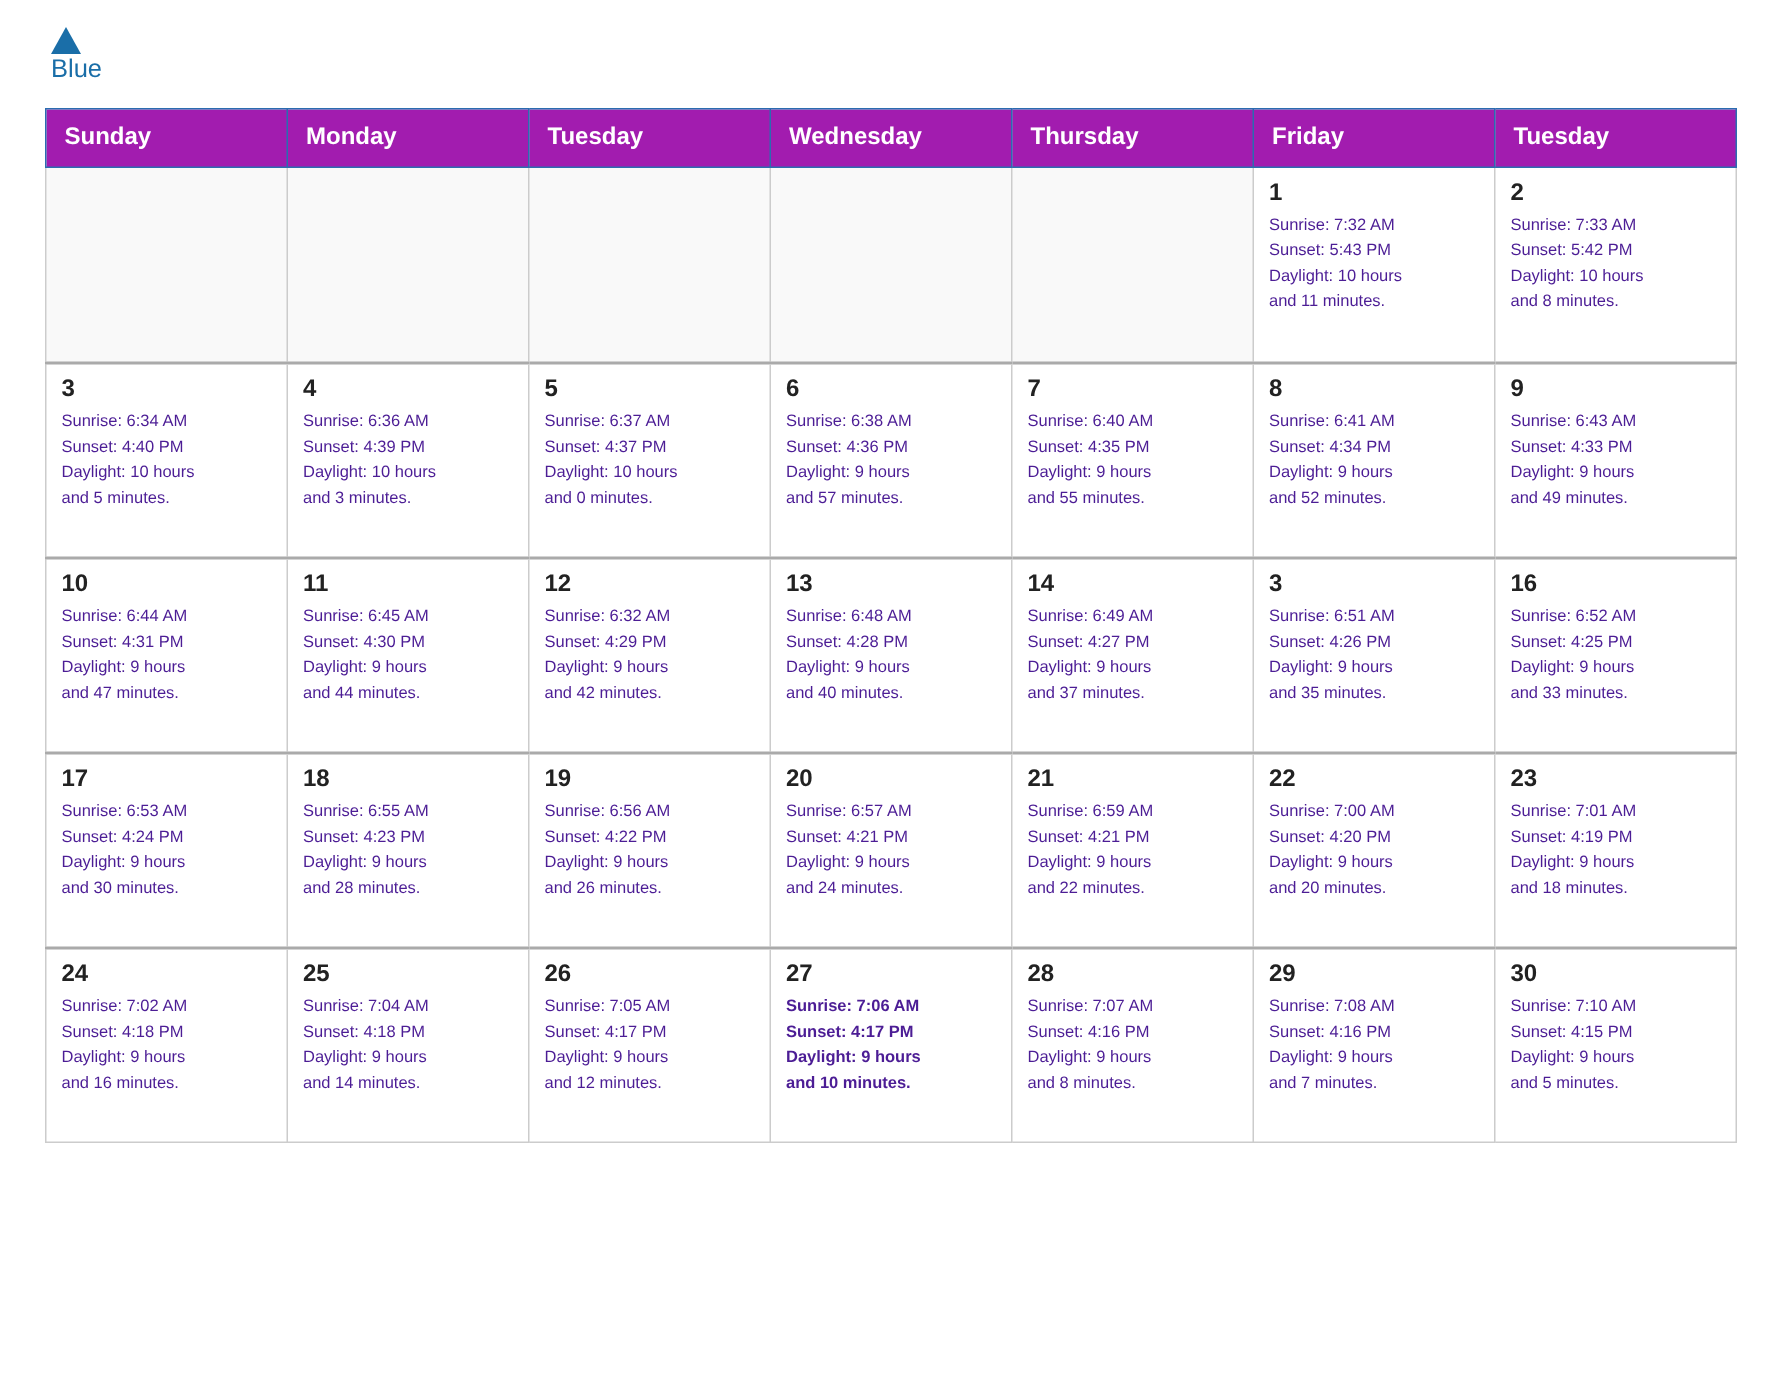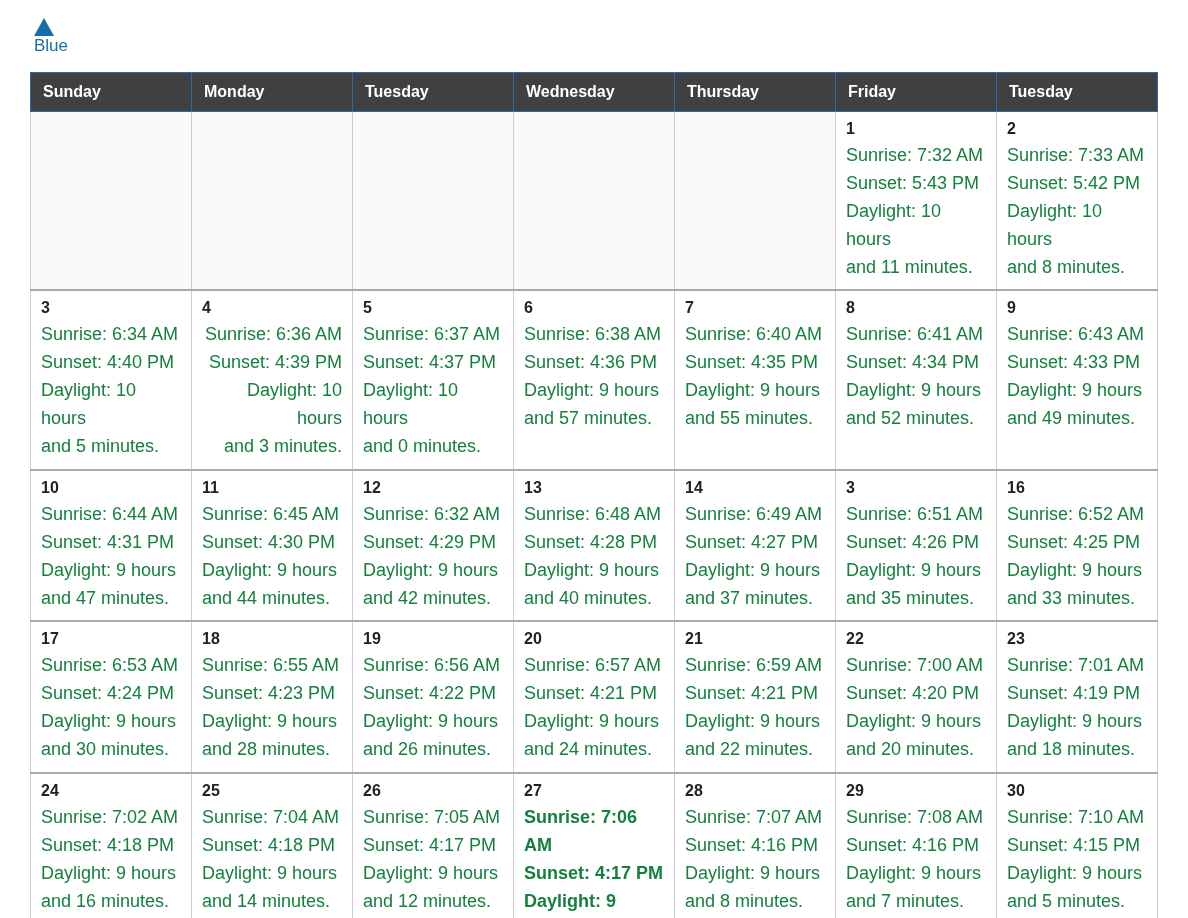--- a/index.html
+++ b/index.html
@@ -64,21 +64,21 @@
       font-size: 20px;
       color: #444;
       margin-top: 4px;
     }
     .calendar {
       width: 100%;
       border-collapse: collapse;
       border: 1px solid #aaa;
     }
     .calendar thead tr th {
-      background-color: #404040;
+      background-color: #a21caf;
       color: #fff;
       font-size: 16px;
       font-weight: bold;
       padding: 10px 12px;
       text-align: left;
       border: 1px solid #2b6cb0;
     }
     .calendar tbody tr td {
       vertical-align: top;
       padding: 8px 10px;
@@ -90,22 +90,22 @@
       height: 130px;
     }
     .day-number {
       font-size: 16px;
       font-weight: bold;
       color: #222;
       margin-bottom: 4px;
       display: block;
     }
     .day-info {
-      font-size: 18px;
-      color: #15803d;
+      font-size: 11px;
+      color: #4c1d95;
       line-height: 1.55;
     }
     .empty-cell {
       background: #f9f9f9;
     }
     .calendar tbody tr:not(:last-child) td {
       border-bottom: 2px solid #aaa;
     }
   </style>
 </head>
@@ -163,21 +163,21 @@
       <tr>
         <td>
           <span class="day-number">3</span>
           <div class="day-info" style="white-space: pre-line;">Sunrise: 6:34 AM
 Sunset: 4:40 PM
 Daylight: 10 hours
 and 5 minutes.</div>
         </td>
         <td>
           <span class="day-number">4</span>
-          <div class="day-info" style="white-space: pre-line; text-align: right;">Sunrise: 6:36 AM
+          <div class="day-info" style="white-space: pre-line;">Sunrise: 6:36 AM
 Sunset: 4:39 PM
 Daylight: 10 hours
 and 3 minutes.</div>
         </td>
         <td>
           <span class="day-number">5</span>
           <div class="day-info" style="white-space: pre-line;">Sunrise: 6:37 AM
 Sunset: 4:37 PM
 Daylight: 10 hours
 and 0 minutes.</div>

